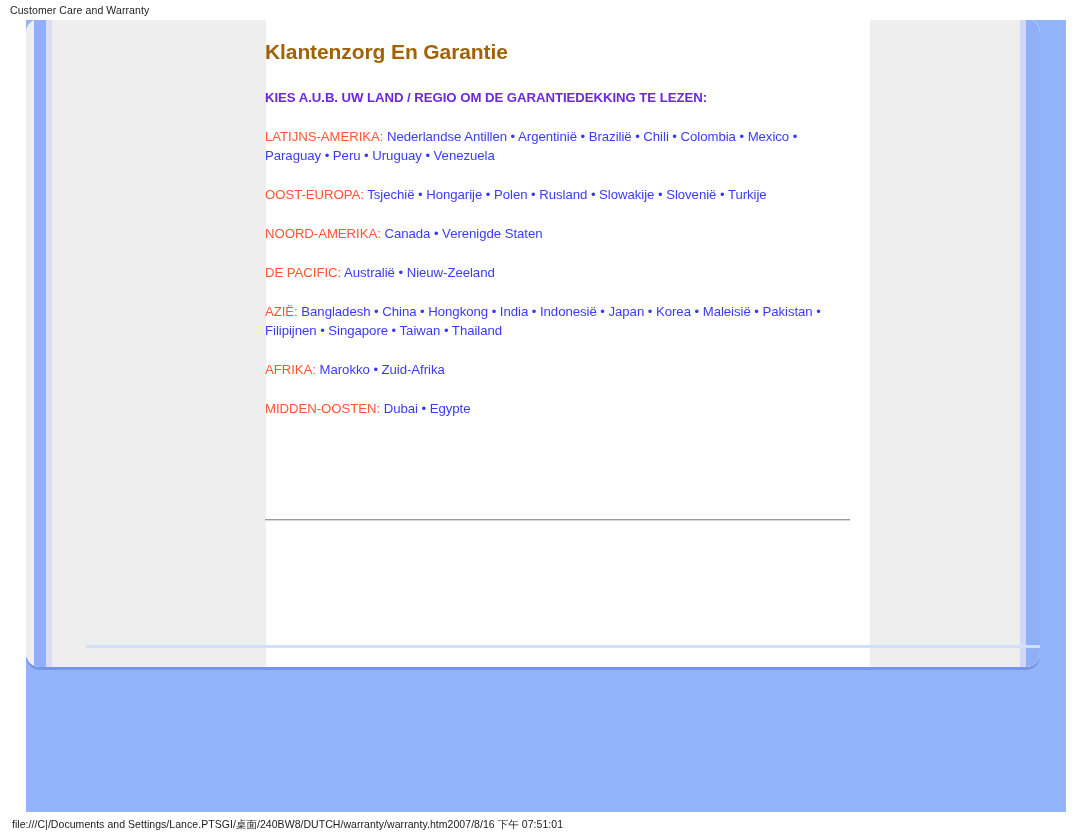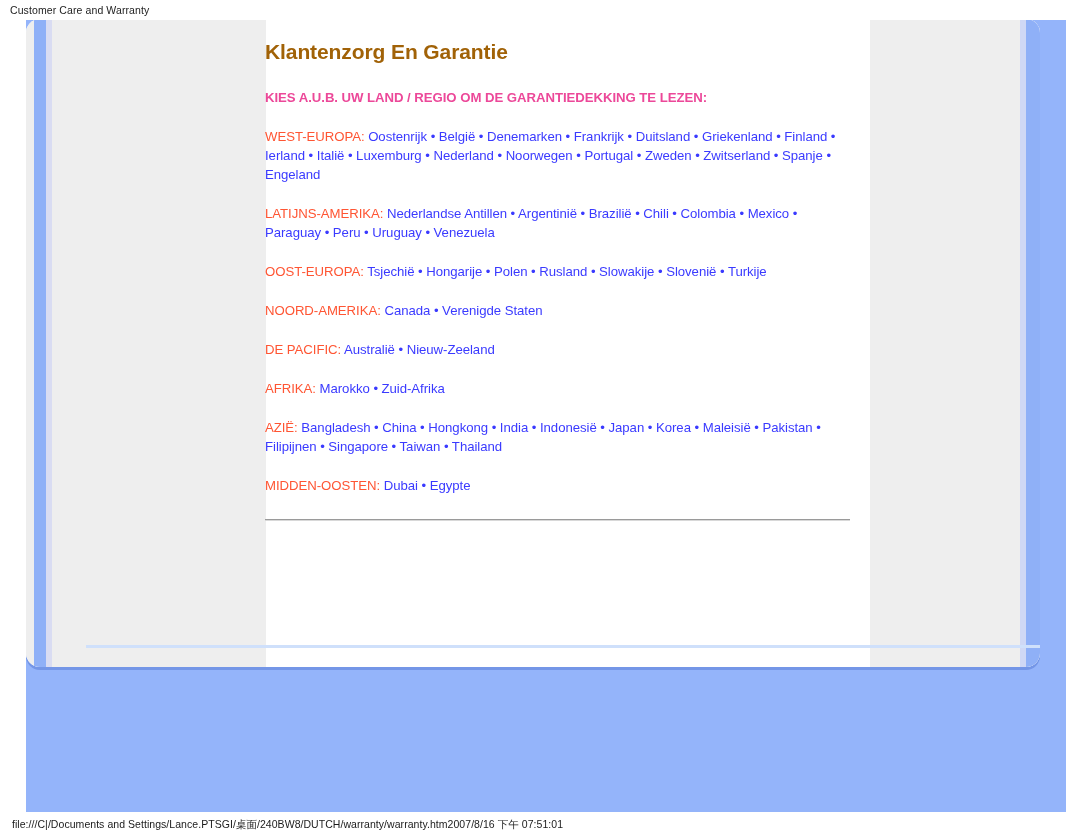--- a/index.html
+++ b/index.html
@@ -153,21 +153,21 @@
     font-weight: bold;
     color: #a16207;
     margin: 0 0 26px 0;
     line-height: 1.15;
     letter-spacing: -0.1px;
   }
 
   .doc-intro {
     font-size: 13.2px;
     font-weight: bold;
-    color: #ec4899;
+    color: #6d28d9;
     margin: 0 0 22px 0;
     letter-spacing: -0.05px;
   }
 
   .region-block {
     font-size: 13.2px;
     line-height: 19px;
     margin: 0 0 20px 0;
     color: #3a3aff;
     letter-spacing: -0.05px;
@@ -236,24 +236,20 @@
 
     <div class="panel-footline"></div>
   </div>
 
   <div class="doc-content">
 
     <h1 class="doc-title">Klantenzorg En Garantie</h1>
 
     <p class="doc-intro">KIES A.U.B. UW LAND / REGIO OM DE GARANTIEDEKKING TE LEZEN:</p>
 
-    <p class="region-block">
-      <span class="region-label">WEST-EUROPA: </span>
-      <span class="region-countries">Oostenrijk • België • Denemarken • Frankrijk • Duitsland • Griekenland • Finland • Ierland • Italië • Luxemburg • Nederland • Noorwegen • Portugal • Zweden • Zwitserland • Spanje • Engeland</span>
-    </p>
 
     <p class="region-block">
       <span class="region-label">LATIJNS-AMERIKA: </span>
       <span class="region-countries">Nederlandse Antillen • Argentinië • Brazilië • Chili • Colombia • Mexico • Paraguay • Peru • Uruguay • Venezuela</span>
     </p>
 
     <p class="region-block">
       <span class="region-label">OOST-EUROPA: </span>
       <span class="region-countries">Tsjechië • Hongarije • Polen • Rusland • Slowakije • Slovenië • Turkije</span>
     </p>
@@ -262,27 +258,27 @@
       <span class="region-label">NOORD-AMERIKA: </span>
       <span class="region-countries">Canada • Verenigde Staten</span>
     </p>
 
     <p class="region-block">
       <span class="region-label">DE PACIFIC: </span>
       <span class="region-countries">Australië • Nieuw-Zeeland</span>
     </p>
 
     <p class="region-block">
+      <span class="region-label">AZIË: </span>
+      <span class="region-countries">Bangladesh • China • Hongkong • India • Indonesië • Japan • Korea • Maleisië • Pakistan • Filipijnen • Singapore • Taiwan • Thailand</span>
+    </p>
+
+    <p class="region-block">
       <span class="region-label">AFRIKA: </span>
       <span class="region-countries">Marokko • Zuid-Afrika</span>
-    </p>
-
-    <p class="region-block">
-      <span class="region-label">AZIË: </span>
-      <span class="region-countries">Bangladesh • China • Hongkong • India • Indonesië • Japan • Korea • Maleisië • Pakistan • Filipijnen • Singapore • Taiwan • Thailand</span>
     </p>
 
     <p class="region-block">
       <span class="region-label">MIDDEN-OOSTEN: </span>
       <span class="region-countries">Dubai • Egypte</span>
     </p>
 
   </div>
 
   <div class="doc-rule"></div>

